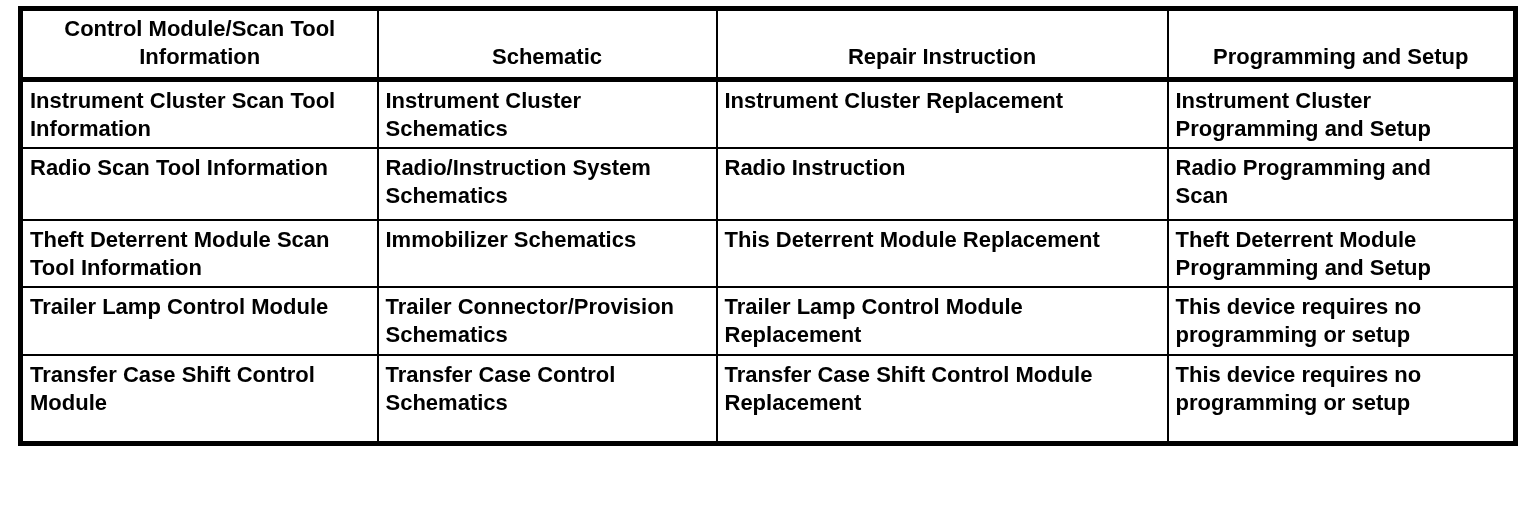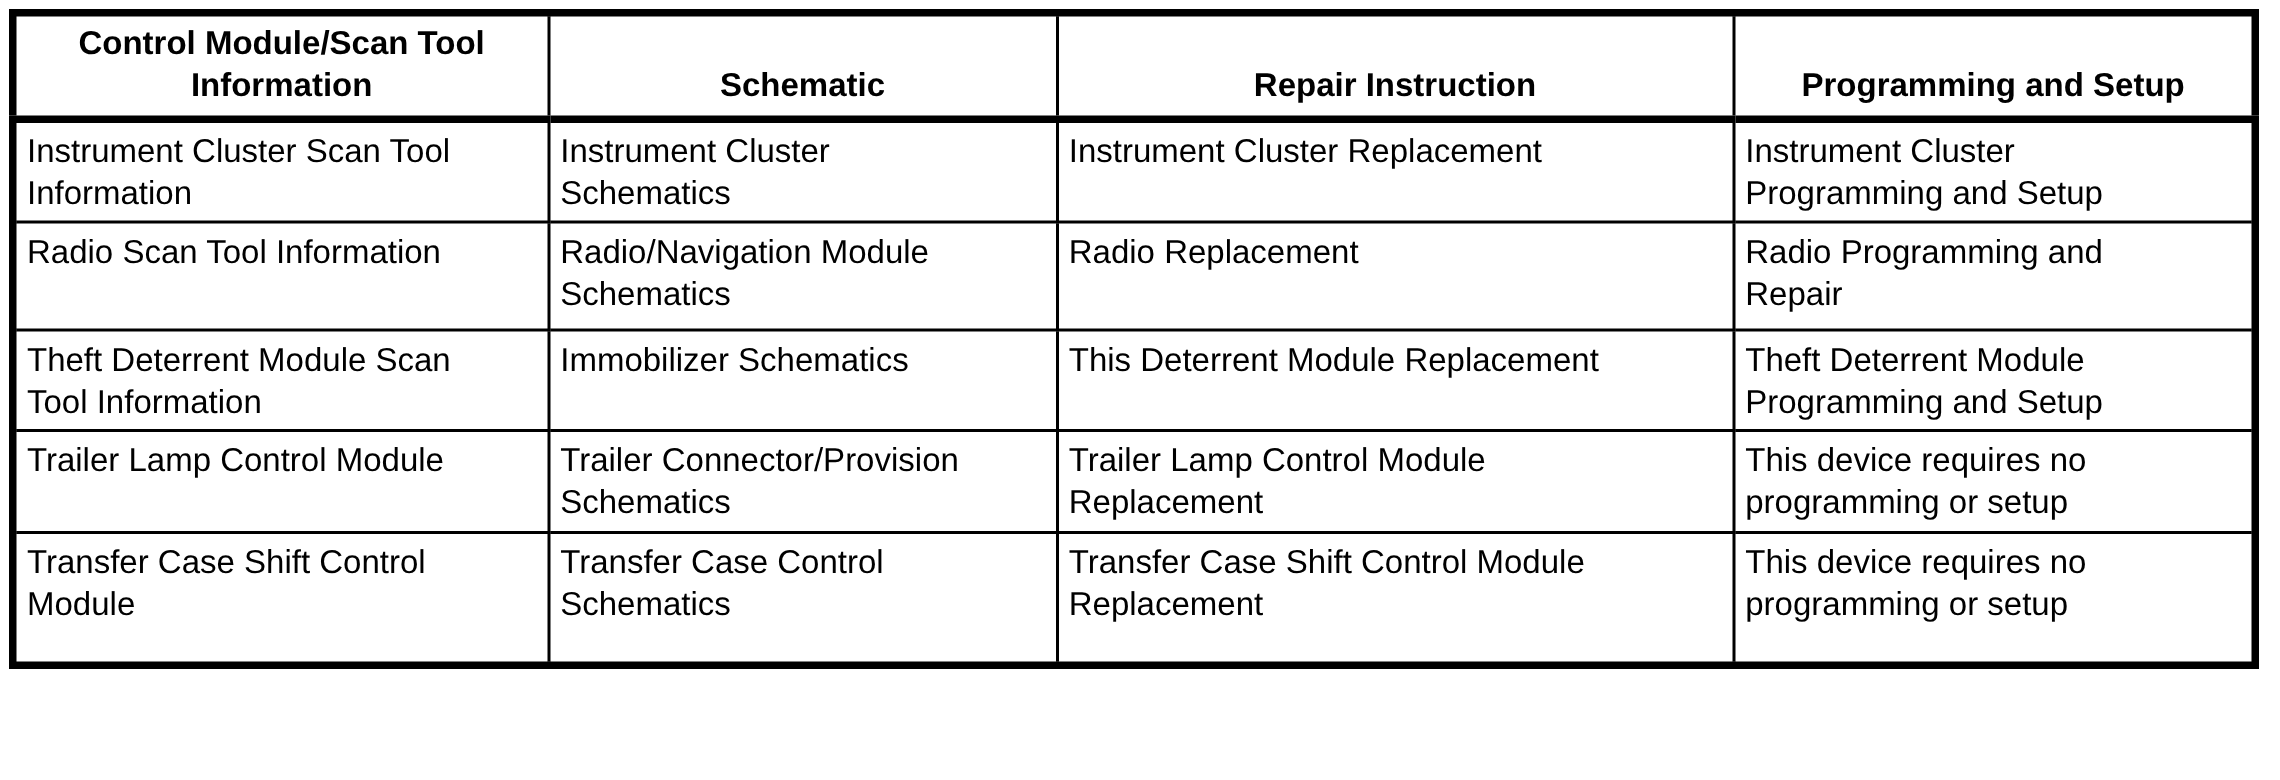--- a/index.html
+++ b/index.html
@@ -10,21 +10,21 @@
   body {
     width: 1520px;
     height: 520px;
     position: relative;
     overflow: hidden;
     font-family: "Liberation Sans", sans-serif;
     color: #000000;
   }
   table.doc-table {
     position: absolute;
-    left: 6px;
+    left: 18px;
     top: 6px;
     width: 1495px;
     border-collapse: collapse;
     table-layout: fixed;
     background: #ffffff;
   }
   table.doc-table {
     border: 5px solid #000000;
   }
   .doc-table th,
@@ -40,21 +40,21 @@
     font-weight: bold;
     text-align: center;
     vertical-align: bottom;
     padding: 4px 6px 6px 6px;
     height: 69px;
     box-sizing: border-box;
   }
   .doc-table tbody td {
     font-size: 22px;
     line-height: 28px;
-    font-weight: normal;
+    font-weight: bold;
     text-align: left;
     vertical-align: top;
     padding: 5px 4px 4px 7px;
     box-sizing: border-box;
   }
   .doc-table tbody tr:nth-child(1) { height: 65px; }
   .doc-table tbody tr:nth-child(2) { height: 72px; }
   .doc-table tbody tr:nth-child(3) { height: 56px; }
   .doc-table tbody tr:nth-child(4) { height: 68px; }
   .doc-table tbody tr:nth-child(5) { height: 88px; }
@@ -88,25 +88,25 @@
       <td>Instrument Cluster Scan Tool
 Information</td>
       <td>Instrument Cluster
 Schematics</td>
       <td>Instrument Cluster Replacement</td>
       <td>Instrument Cluster
 Programming and Setup</td>
     </tr>
     <tr>
       <td>Radio Scan Tool Information</td>
-      <td>Radio/Navigation Module
+      <td>Radio/Instruction System
 Schematics</td>
-      <td>Radio Replacement</td>
+      <td>Radio Instruction</td>
       <td>Radio Programming and
-Repair</td>
+Scan</td>
     </tr>
     <tr>
       <td>Theft Deterrent Module Scan
 Tool Information</td>
       <td>Immobilizer Schematics</td>
       <td>This Deterrent Module Replacement</td>
       <td>Theft Deterrent Module
 Programming and Setup</td>
     </tr>
     <tr>

